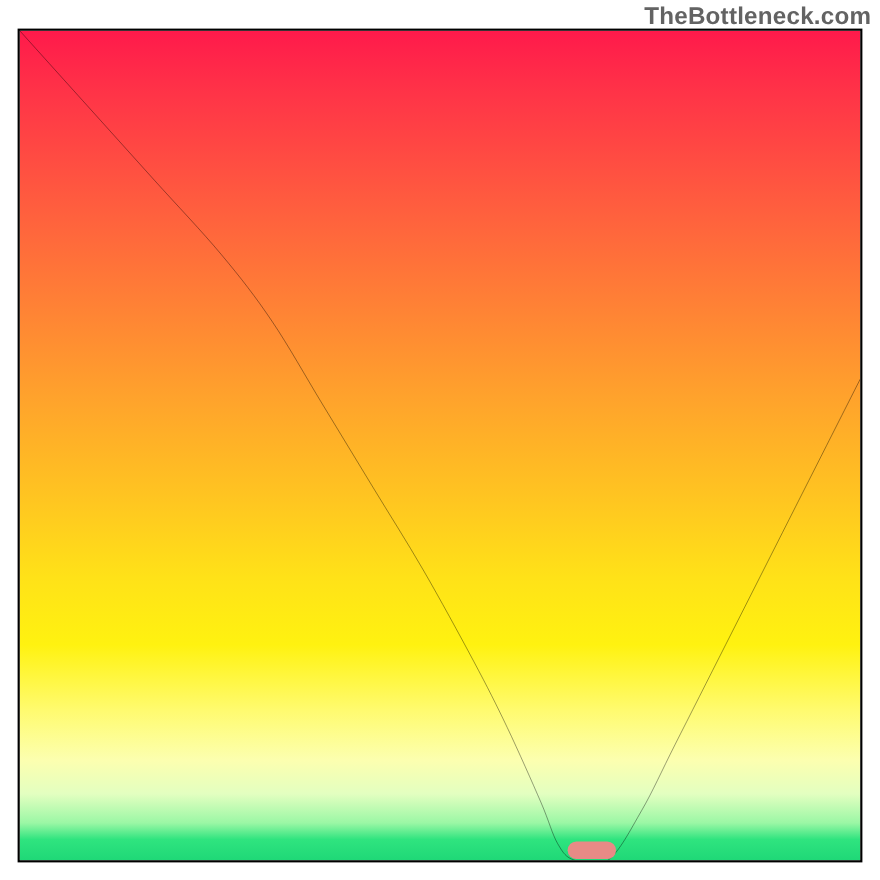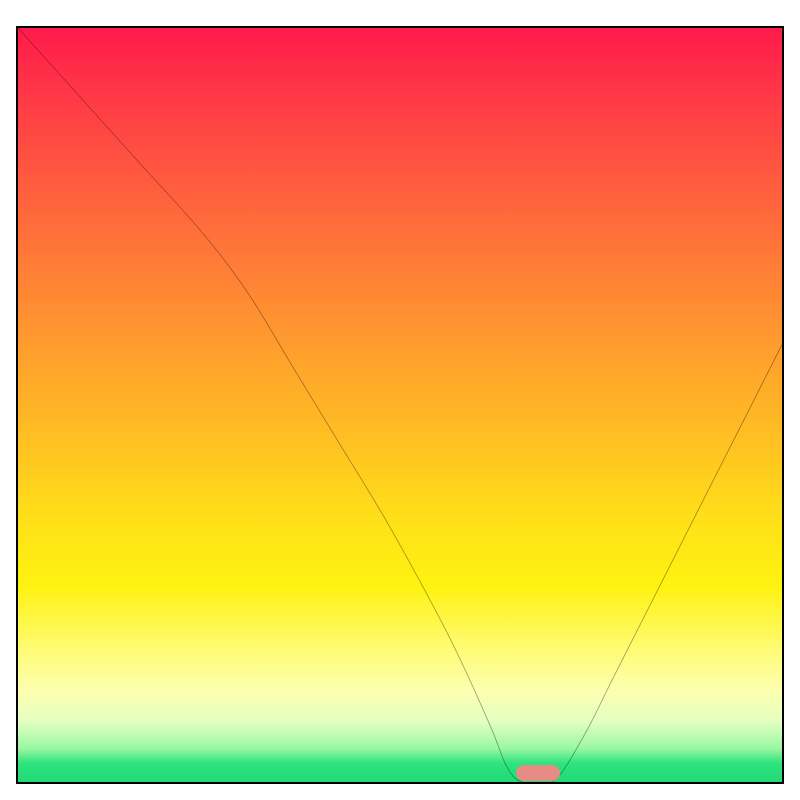--- a/index.html
+++ b/index.html
@@ -69,20 +69,21 @@
     height: 16px;
     border-radius: 8px;
     background: #e88a86;
     transform: translate(-50%, -50%);
   }
 </style>
 </head>
 <body>
 
 <div class="container">
+  <div class="watermark">TheBottleneck.com</div>
 
   <div class="plot-area">
     <div class="gradient"></div>
 
     <svg class="curve" viewBox="0 0 100 100" preserveAspectRatio="none">
       <path id="curve-path" d="M 0.000 0.000 C 1.333 1.500, 5.333 6.000, 8.000 9.000 C 10.667 12.000, 13.333 15.000, 16.000 18.000 C 18.667 21.000, 21.667 24.167, 24.000 27.000 C 26.333 29.833, 28.000 32.000, 30.000 35.000 C 32.000 38.000, 34.000 41.667, 36.000 45.000 C 38.000 48.333, 40.000 51.667, 42.000 55.000 C 44.000 58.333, 46.000 61.500, 48.000 65.000 C 50.000 68.500, 52.333 72.833, 54.000 76.000 C 55.667 79.167, 56.667 81.167, 58.000 84.000 C 59.333 86.833, 61.000 90.667, 62.000 93.000 C 63.000 95.333, 63.333 96.833, 64.000 98.000 C 64.667 99.167, 65.000 99.667, 66.000 100.000 C 67.000 100.333, 68.667 101.000, 70.000 100.000 C 71.333 99.000, 72.667 96.333, 74.000 94.000 C 75.333 91.667, 76.333 89.333, 78.000 86.000 C 79.667 82.667, 82.000 78.000, 84.000 74.000 C 86.000 70.000, 88.000 66.000, 90.000 62.000 C 92.000 58.000, 94.333 53.333, 96.000 50.000 C 97.667 46.667, 99.333 43.333, 100.000 42.000 " fill="none" stroke="#000" stroke-width="0.35" vector-effect="non-scaling-stroke"></path>
     </svg>
 
     <div class="marker" id="marker" style="left: 519.52px; top: 744.952px; background: rgb(232, 138, 134);"></div>
   </div>

